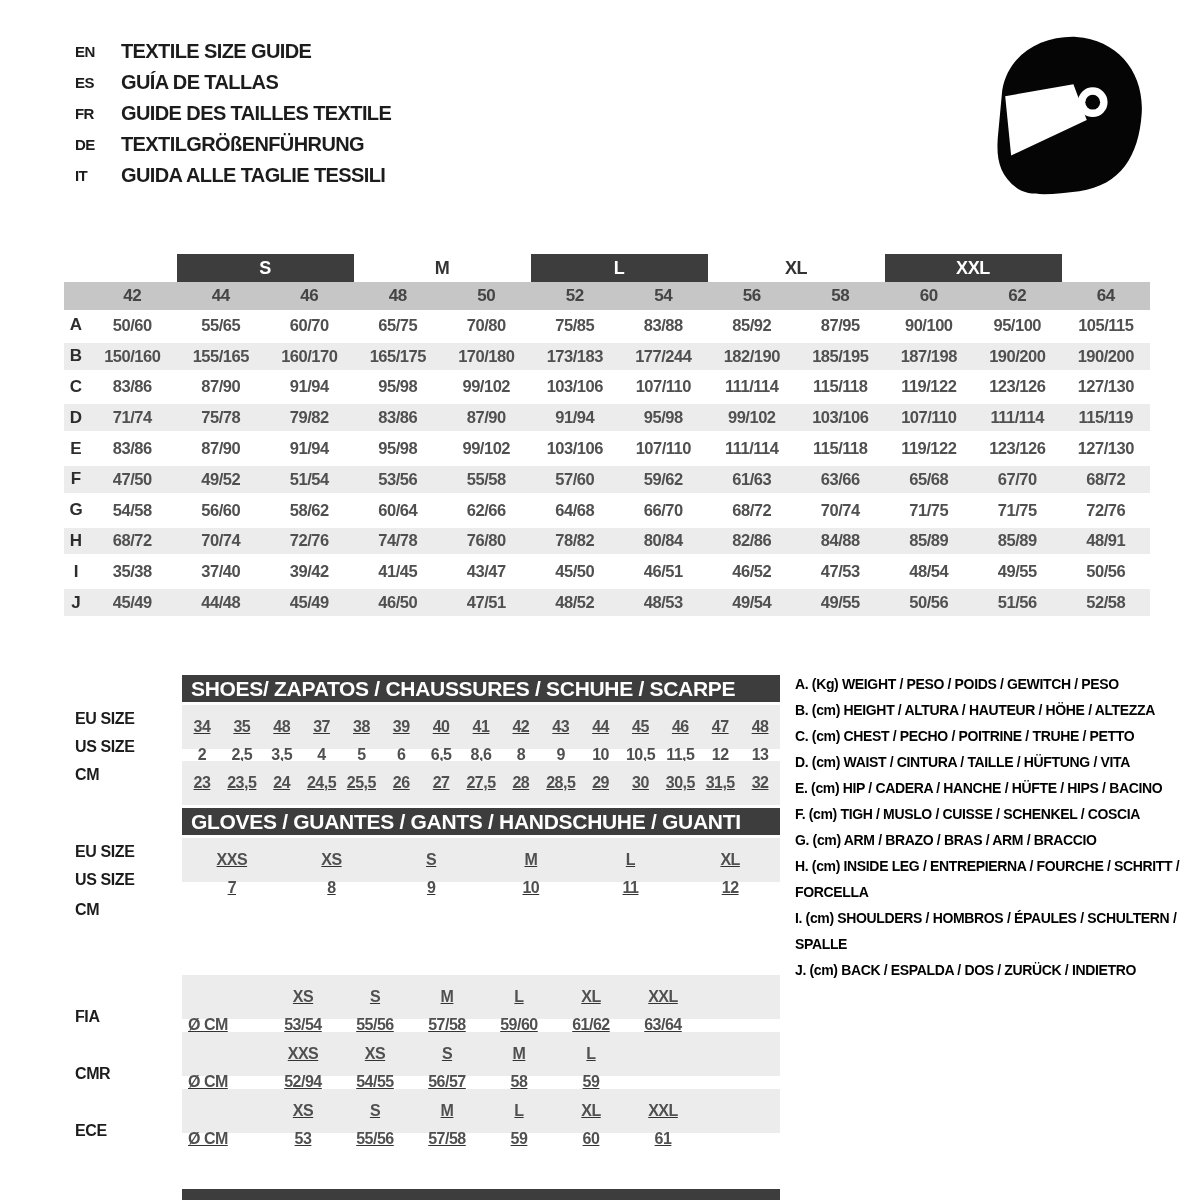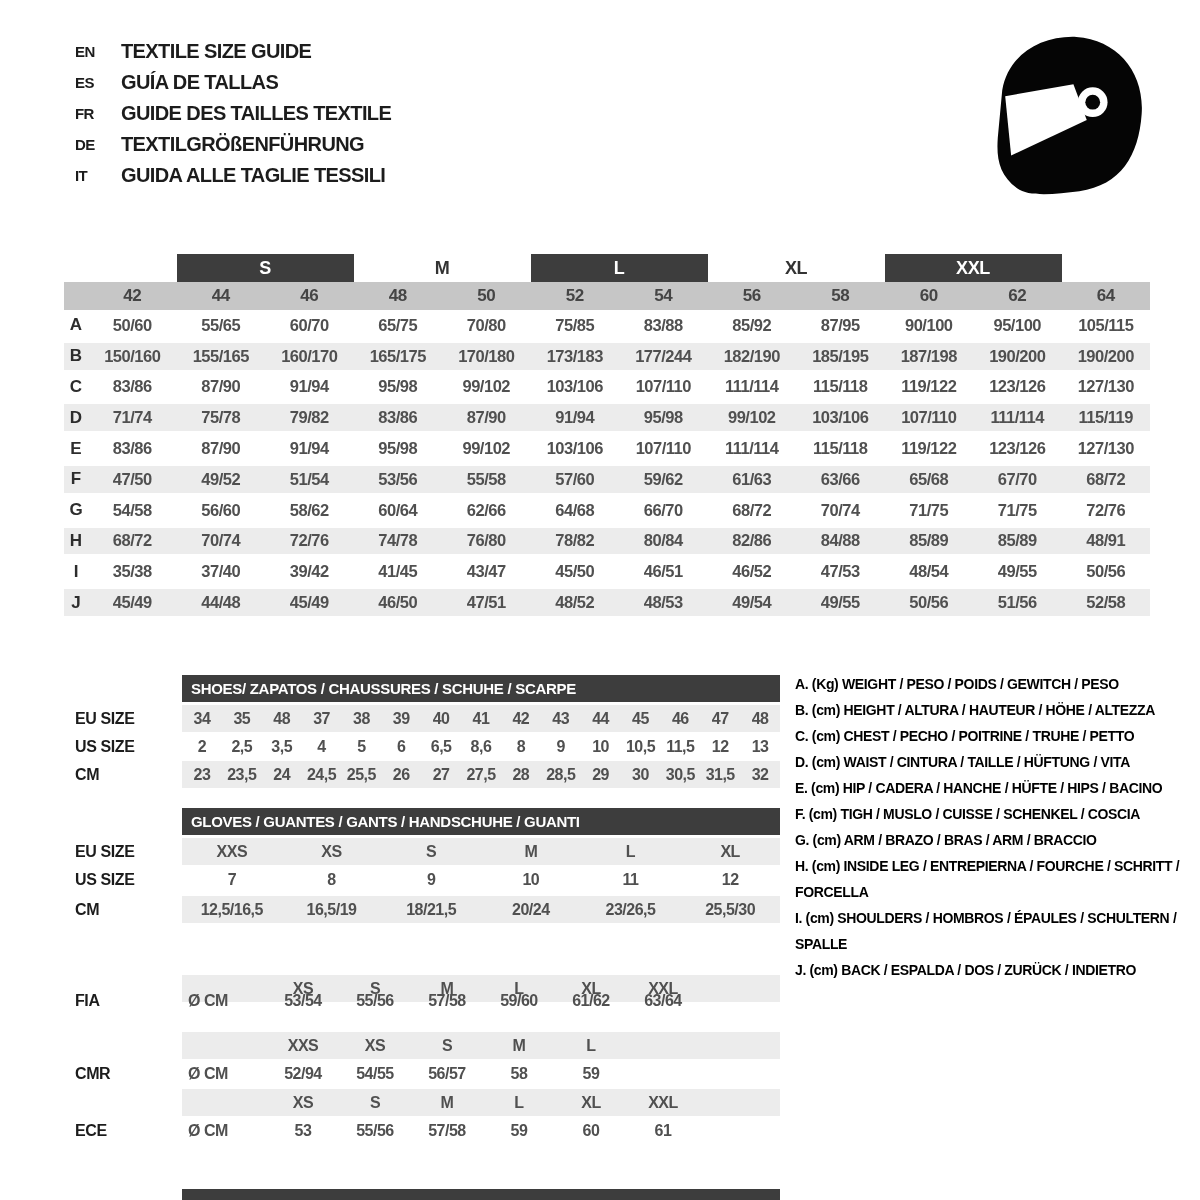--- a/index.html
+++ b/index.html
@@ -27,26 +27,26 @@
   .t-nums .t-cell{color:#454545;font-size:17px;}
   .t-label{text-align:center;font-size:17px;color:#2d2d2d;}
   .t-data.striped{background:#ececec;box-shadow:inset 0 2px 0 #fff,inset 0 -2px 0 #fff;}
 
   
   .sec{position:absolute;left:0;width:1200px;}
   #shoes-sec{top:675px;height:125px;}
   #gloves-sec{top:808px;height:128px;}
   #helmet-sec{top:945px;height:212px;}
   .sec-bar{position:absolute;left:182px;top:0;width:598px;height:27px;background:#3d3d3d;color:#fff;
-           font-size:15px;letter-spacing:-0.3px;display:flex;align-items:center;
+           font-size:21px;letter-spacing:-0.3px;display:flex;align-items:center;
            padding-left:9px;box-sizing:border-box;white-space:nowrap;}
   .sec-row{position:absolute;left:0;width:1200px;height:27px;}
   .sec-row-label{position:absolute;left:75px;top:0;height:27px;display:flex;align-items:center;
                  font-size:16px;color:#1c1c1c;letter-spacing:-0.4px;white-space:nowrap;}
-  .sec-vals{position:absolute;left:182px;top:0;width:598px;height:27px;display:grid;align-items:center;}
+  .sec-vals{position:absolute;left:182px;top:0;width:598px;height:44px;display:grid;align-items:center;text-decoration:underline;}
   .sec-vals.striped{background:#ececec;}
   .sec-vals .v{text-align:center;font-size:16px;color:#505050;letter-spacing:-0.5px;white-space:nowrap;}
   .sec-vals .v.unit{text-align:left;padding-left:6px;}
   .sec-vals.helm{grid-template-columns:85px repeat(6,72px);width:598px;}
 
   
   .legend{position:absolute;left:795px;top:671px;width:412px;}
   .legend-item{font-size:14px;line-height:26px;color:#000;letter-spacing:-0.35px;}
 
   .bottom-bar{position:absolute;left:182px;top:1189px;width:598px;height:11px;background:#3d3d3d;}
@@ -347,44 +347,36 @@
           <div class="v">7</div>
           <div class="v">8</div>
           <div class="v">9</div>
           <div class="v">10</div>
           <div class="v">11</div>
           <div class="v">12</div>
         </div>
       </div>
       <div class="sec-row" style="top: 88px;">
         <div class="sec-row-label">CM</div>
-        <div class="sec-vals striped" style="grid-template-columns: repeat(6, 1fr);">
-          <div class="v">12,5/16,5</div>
-          <div class="v">16,5/19</div>
-          <div class="v">18/21,5</div>
-          <div class="v">20/24</div>
-          <div class="v">23/26,5</div>
-          <div class="v">25,5/30</div>
-        </div>
       </div>
     </div>
 
   <div class="sec" id="helmet-sec">
   <div class="sec-row" style="top: 30px;">
         <div class="sec-vals striped helm">
           <div class="v unit"></div>
           <div class="v">XS</div>
           <div class="v">S</div>
           <div class="v">M</div>
           <div class="v">L</div>
           <div class="v">XL</div>
           <div class="v">XXL</div>
         </div>
       </div>
-      <div class="sec-row" style="top: 42px;">
+      <div class="sec-row" style="top: 58px;">
         <div class="sec-row-label">FIA</div>
         <div class="sec-vals helm">
           <div class="v unit">Ø CM</div>
           <div class="v">53/54</div>
           <div class="v">55/56</div>
           <div class="v">57/58</div>
           <div class="v">59/60</div>
           <div class="v">61/62</div>
           <div class="v">63/64</div>
         </div>

